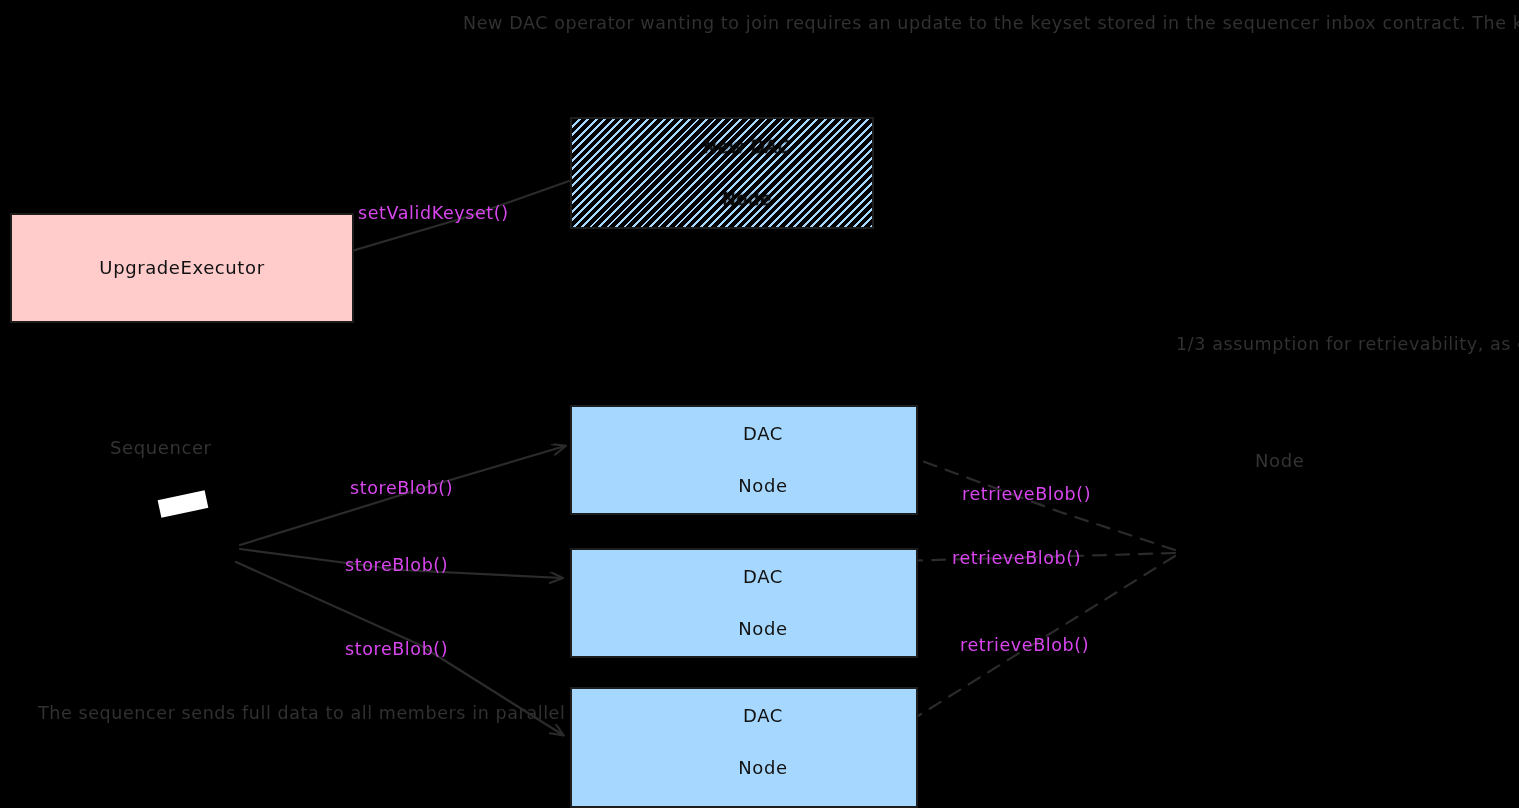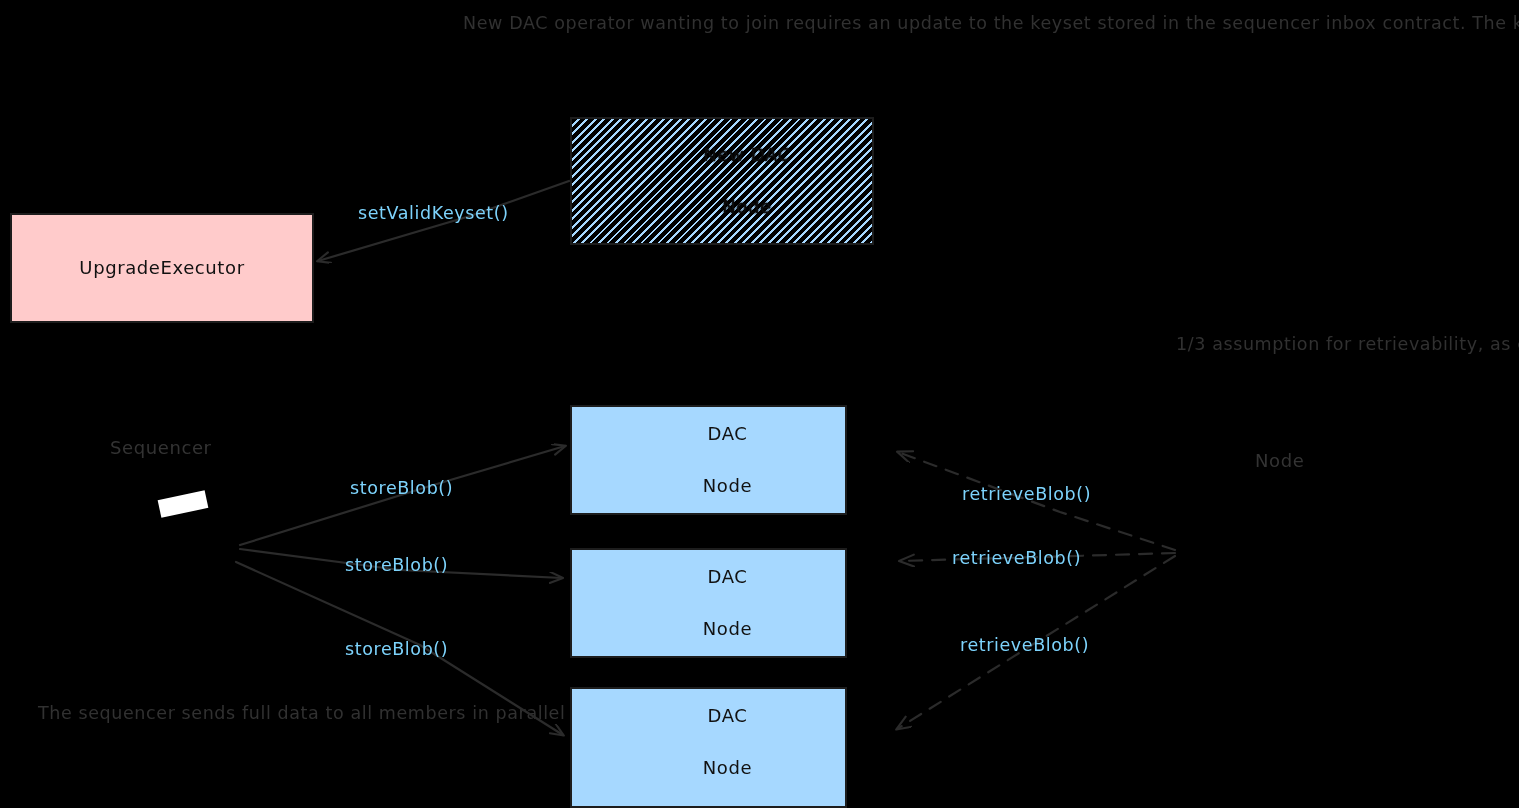--- a/index.html
+++ b/index.html
@@ -48,33 +48,33 @@
     border: 2px solid #1d1d1d;
     display: flex;
     align-items: center;
     justify-content: center;
     text-align: center;
     font-size: 18px;
     line-height: 26px;
     color: #111111;
   }
   #box-upgrade-executor {
-    left: 10px; top: 213px; width: 304px; height: 110px;
+    left: 10px; top: 213px; width: 344px; height: 110px;
     background: #FFCBCB;
   }
   .dac-box {
     background: #A6D8FF;
-    left: 570px; width: 277px;
+    left: 570px; width: 348px;
   }
   #box-dac-1 { top: 405px;  height: 110px; }
   #box-dac-2 { top: 548px;  height: 110px; }
   #box-dac-3 { top: 687px;  height: 121px; }
 
   #box-new-dac-node {
-    left: 570px; top: 117px; width: 304px; height: 128px;
+    left: 570px; top: 117px; width: 304px; height: 112px;
     background:
       repeating-linear-gradient(
         -45deg,
         #A6D8FF 0px, #A6D8FF 2px,
         #000000 2px, #000000 6px
       );
     color: #1b1b1b;
     padding-left: 12px;
   }
   #box-new-dac-node .box-label {
@@ -88,21 +88,21 @@
     left: 159px; top: 495px;
     width: 48px; height: 18px;
     background: #ffffff;
     transform: rotate(-12deg);
   }
 
   
   .edge-label {
     position: absolute;
     font-size: 17.5px;
-    color: #7dd3fc;
+    color: #d946ef;
     white-space: nowrap;
   }
   #lbl-setvalidkeyset { left: 358px;  top: 203px; }
   #lbl-store-1        { left: 350px;  top: 478px; }
   #lbl-store-2        { left: 345px;  top: 555px; }
   #lbl-store-3        { left: 345px;  top: 639px; }
   #lbl-retrieve-1     { left: 962px;  top: 484px; }
   #lbl-retrieve-2     { left: 952px;  top: 548px; }
   #lbl-retrieve-3     { left: 960px;  top: 635px; }
 

